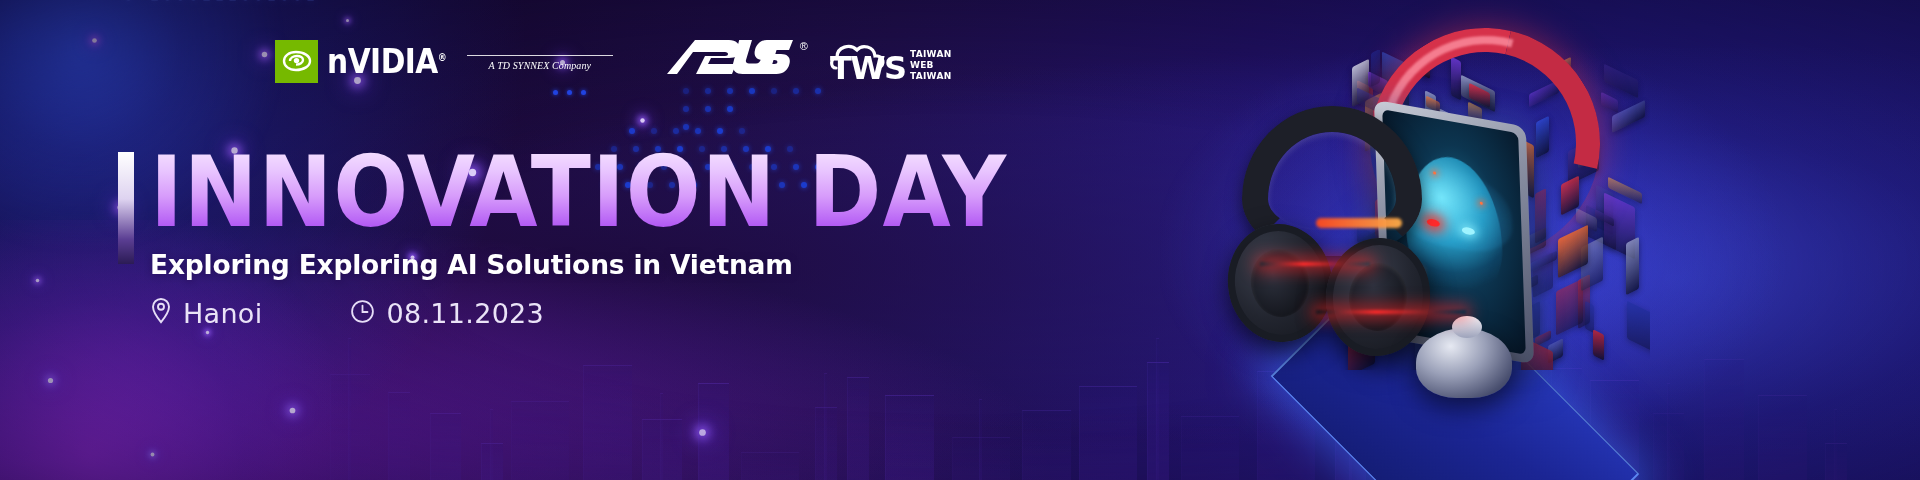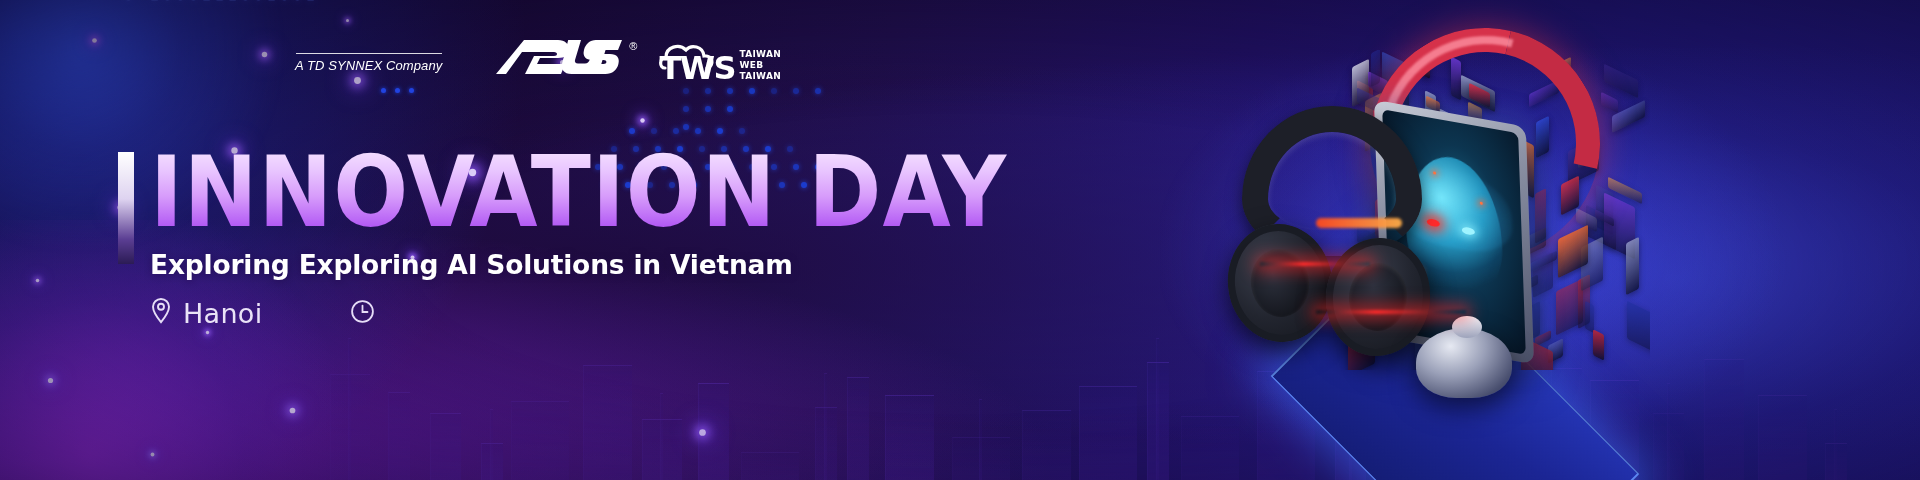--- a/index.html
+++ b/index.html
@@ -102,22 +102,22 @@
     color:#fff;font-style:italic;font-weight:bold;font-size:30px;line-height:1;
     letter-spacing:-.6px;font-family:"DejaVu Sans",sans-serif;
   }
   .td-reg{font-size:9px;vertical-align:super;font-style:normal;}
   .td-slash{
     position:absolute;right:-9px;top:-5px;width:2px;height:40px;background:#fff;
     transform:rotate(14deg);
   }
   .td-rule{width:146px;height:1px;background:rgba(255,255,255,.85);margin-top:3px;}
   .td-sub{
-    color:#fff;font-style:italic;font-size:13px;margin-top:4px;letter-spacing:.1px;
-    font-family:Liberation Sans, sans-serif;white-space:nowrap;
+    color:#fff;font-style:italic;font-size:10px;margin-top:4px;letter-spacing:.1px;
+    font-family:Liberation Serif, serif;white-space:nowrap;
   }
   .td-dots{position:absolute;left:86px;top:38px;display:flex;gap:9px;}
   .td-dots i{width:5px;height:5px;border-radius:50%;background:#2143e0;box-shadow:0 0 4px #2143e0;}
 
   
   .asus-wrap{position:relative;display:flex;align-items:flex-start;}
   .asus-reg{color:#fff;font-size:11px;margin-top:4px;margin-left:3px;}
 
   
   .tws-wrap{position:relative;display:flex;align-items:flex-end;gap:6px;}
@@ -431,20 +431,30 @@
         <b style="left: 1704px; width: 40px; height: 121px; opacity: 0.55;"></b>
         <b style="left: 1758px; width: 49px; height: 85px; opacity: 0.7;"></b>
         <b style="left: 1825px; width: 22px; height: 37px; opacity: 0.85;"></b>
         <b style="left: 1834px; width: 3px; height: 71px; opacity: 0.45;"></b>
       </div>
     <div class="vignette"></div>
   </div>
 
   <div class="logo-bar">
 
+    <div class="logo-slot nv">
+      <div class="nv-eye">
+        <svg width="34" height="30" viewBox="0 0 34 30" aria-hidden="true">
+          <path d="M4 15c0-5 5-9 12-9 8 0 14 4 14 9s-6 9-14 9C9 24 4 20 4 15z" fill="none" stroke="#ffffff" stroke-width="2.4"></path>
+          <path d="M10 15c0-3 3-5 7-5 3.5 0 6 1.6 6 4 0 2.6-3 4.6-7 4.6" fill="none" stroke="#ffffff" stroke-width="2.4"></path>
+          <circle cx="16.5" cy="14.6" r="2.7" fill="#ffffff"></circle>
+        </svg>
+      </div>
+      <div class="nv-word"><span>nVIDIA</span><span class="nv-tm">®</span></div>
+    </div>
 
     <div class="logo-gap-sm"></div>
 
     <div class="logo-slot">
       <div class="td-wrap">
         <div class="td-rule"></div>
         <div class="td-dots">
             <i></i>
             <i></i>
             <i></i>
@@ -506,20 +516,21 @@
           <span class="meta-txt">Hanoi</span>
         </div>
 
         <div class="meta">
           <span>
             <svg width="25" height="25" viewBox="0 0 25 25" aria-hidden="true">
               <circle cx="12.5" cy="12.5" r="10.4" fill="none" stroke="#e6ddf7" stroke-width="1.8"></circle>
               <path d="M12.5 6.6 v6.4 h5" fill="none" stroke="#e6ddf7" stroke-width="1.8" stroke-linecap="round"></path>
             </svg>
           </span>
+          <span class="meta-txt">08.11.2023</span>
         </div>
       </div>
     </div>
   </div>
 
   <div class="illus">
     <div class="illus-glow"></div>
     <div class="iso-base"></div>
     <div class="iso-city" id="iso-city">
         <div class="blk r" style="left: 172px; top: 90px; width: 22px; height: 53px; opacity: 0.93; background: linear-gradient(160deg, rgb(255, 122, 47) 0%, rgba(10, 12, 40, 0.92) 100%); box-shadow: rgba(0, 0, 0, 0.45) 0px 2px 6px;"></div>

